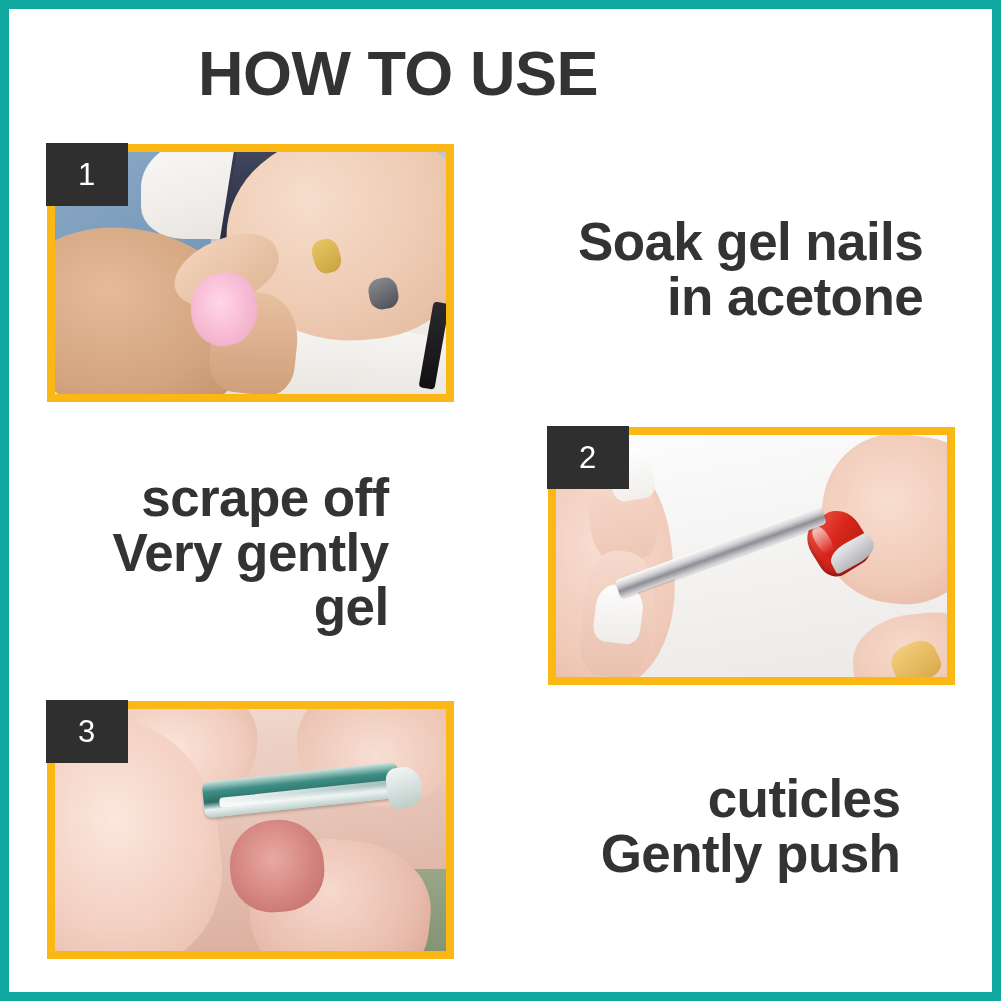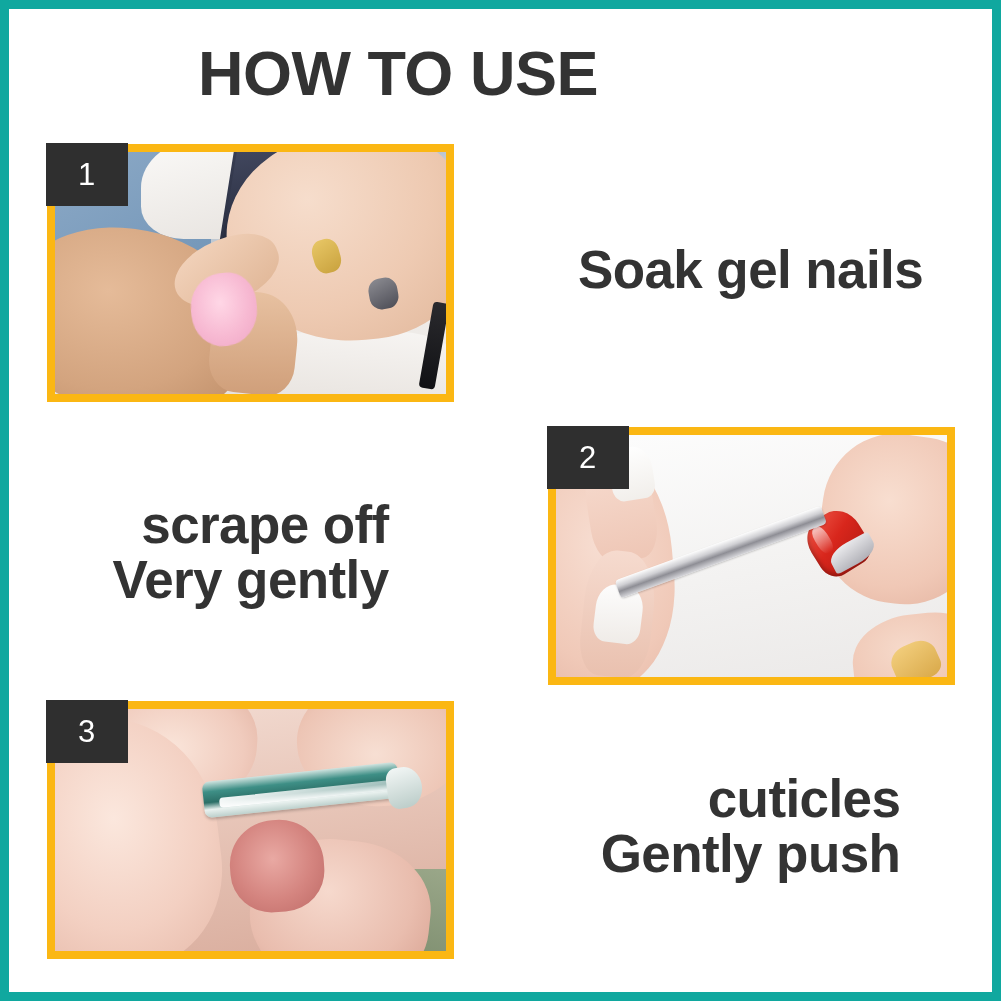--- a/index.html
+++ b/index.html
@@ -372,20 +372,21 @@
           <div class="cotton"></div>
           <div class="cable"></div>
         </div>
         <div class="badge">1</div>
       </div>
     </div>
 
     <div class="caption-cell">
       <div class="caption">
         <span class="ln">Soak gel nails</span>
+        <span class="ln">in acetone</span>
       </div>
     </div>
 
   </div>
 
   <div class="step-row row-2 row-media-right">
 
     <div class="photo-cell">
       <div class="photo-card">
         <div class="photo-inner ph2">
@@ -402,20 +403,21 @@
           <div class="tool-tip"></div>
         </div>
         <div class="badge">2</div>
       </div>
     </div>
 
     <div class="caption-cell">
       <div class="caption">
         <span class="ln">scrape off</span>
         <span class="ln">Very gently</span>
+        <span class="ln">gel</span>
       </div>
     </div>
 
   </div>
 
   <div class="step-row row-3 row-media-left">
 
     <div class="photo-cell">
       <div class="photo-card">
         <div class="photo-inner ph3">

